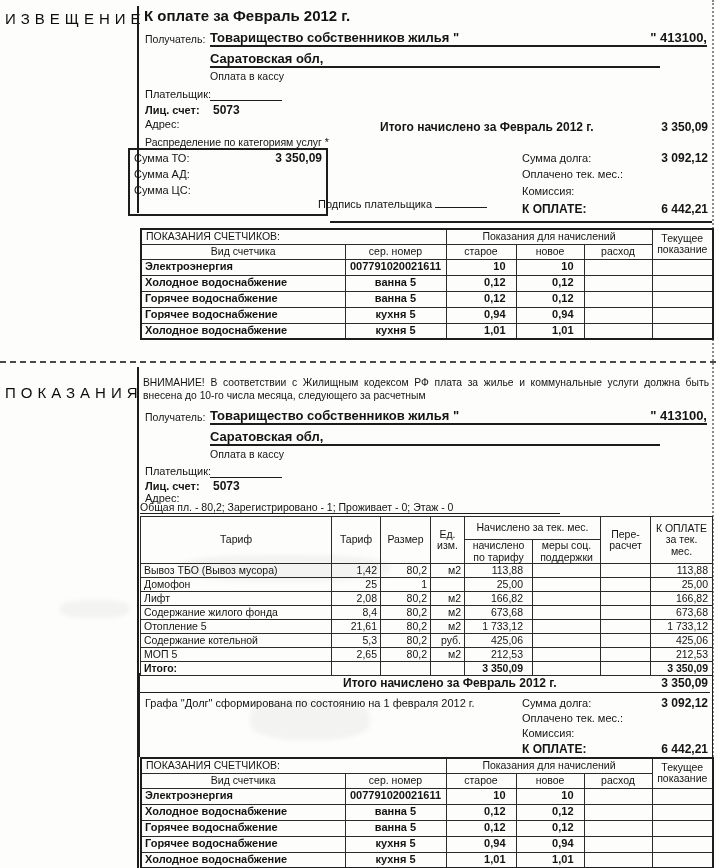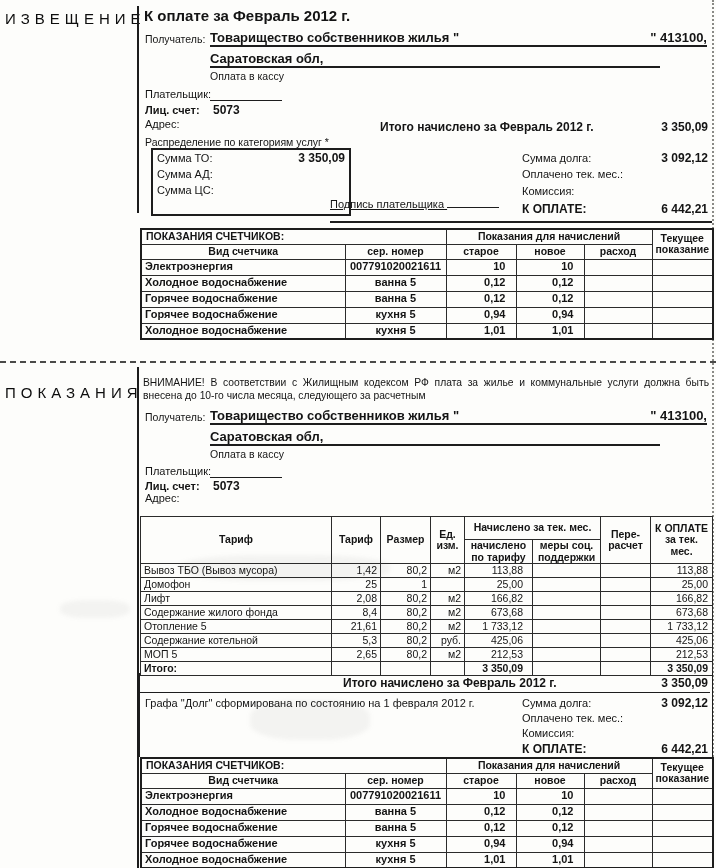--- a/index.html
+++ b/index.html
@@ -19,21 +19,21 @@
 
   .recip-line { display:flex; justify-content:space-between; align-items:flex-end; border-bottom:2px solid #1d1d1d; font-weight:bold; font-size:13px; }
   .short-ul { border-bottom:1.5px solid #1d1d1d; display:inline-block; }
   .flexrow { display:flex; justify-content:space-between; align-items:baseline; }
 
   .sum-box { border:2px solid #1d1d1d; }
   .sum-box .row { display:flex; justify-content:space-between; height:16px; padding:0 4px; align-items:center; }
 
   table { border-collapse:collapse; table-layout:fixed; }
   td, th { border:1px solid #2b2b2b; padding:0 3px; overflow:hidden; line-height:11.5px; }
-  th { font-weight:bold; text-align:center; white-space:normal; font-size:10.5px; }
+  th { font-weight:normal; text-align:center; white-space:normal; font-size:10.5px; }
   .meter { border:2px solid #1d1d1d; font-size:11px; }
   .meter th { font-size:10.5px; }
   .meter td { font-weight:bold; white-space:nowrap; }
   .meter .hrow { height:15px; }
   .meter .drow { height:16px; }
   .meter td.name { text-align:left; }
   .meter td.ser { text-align:center; }
   .meter td.num { text-align:right; padding-right:10px; }
   .th-left { text-align:left; padding-left:4px; }
 
@@ -88,36 +88,36 @@
   <div class="abs b fs12" style="left:213px; top:103px;">5073</div>
   <div class="abs fs11" style="left:145px; top:118px;">Адрес:</div>
 
   <div class="abs flexrow b fs12" style="left:380px; top:120px; width:328px;">
     <span>Итого начислено за Февраль 2012 г.</span>
     <span>3 350,09</span>
   </div>
 
   <div class="abs fs105" style="left:145px; top:136px;">Распределение по категориям услуг *</div>
 
-  <div class="abs sum-box fs11" style="left:151px; top:148px; width:196px; height:64px;">
+  <div class="abs sum-box fs11" style="left:128px; top:148px; width:196px; height:64px;">
     <div class="row">
       <span>Сумма ТО:</span>
       <span class="b fs12">3 350,09</span>
     </div>
     <div class="row">
       <span>Сумма АД:</span>
         <span></span>
     </div>
     <div class="row">
       <span>Сумма ЦС:</span>
         <span></span>
     </div>
   </div>
 
-  <div class="abs fs11" style="left:330px; top:196px;text-decoration:underline;">
+  <div class="abs fs11" style="left:318px; top:196px;">
     <span>Подпись плательщика</span>
     <span class="short-ul" style="width:52px; height:11px;"></span>
   </div>
 
   <div class="abs summary" style="left:522px; top:151px; width:186px;">
     <div class="row fs11" style="height:17px;">
       <span>Сумма долга:</span>
       <span class="b fs12">3 092,12</span>
     </div>
     <div class="row fs11" style="height:17px;">
@@ -219,20 +219,21 @@
   </div>
   <div class="abs fs105" style="left:210px; top:448px;">Оплата в кассу</div>
 
   <div class="abs fs11" style="left:145px; top:465px;">Плательщик:</div>
   <div class="abs short-ul" style="left:210px; top:465px; width:72px; height:12px;"></div>
 
   <div class="abs b fs11" style="left:145px; top:480px;">Лиц. счет:</div>
   <div class="abs b fs12" style="left:213px; top:479px;">5073</div>
   <div class="abs fs11" style="left:145px; top:492px;">Адрес:</div>
 
+  <div class="abs fs105 short-ul" style="left:140px; top:501px; width:420px; height:12px;">Общая пл. - 80,2; Зарегистрировано - 1; Проживает - 0; Этаж - 0</div>
 
   <table class="abs services" style="left:140px; top:516px; width:572px;">
     <colgroup>
         <col style="width:191px">
         <col style="width:49px">
         <col style="width:50px">
         <col style="width:34px">
         <col style="width:68px">
         <col style="width:68px">
         <col style="width:50px">

